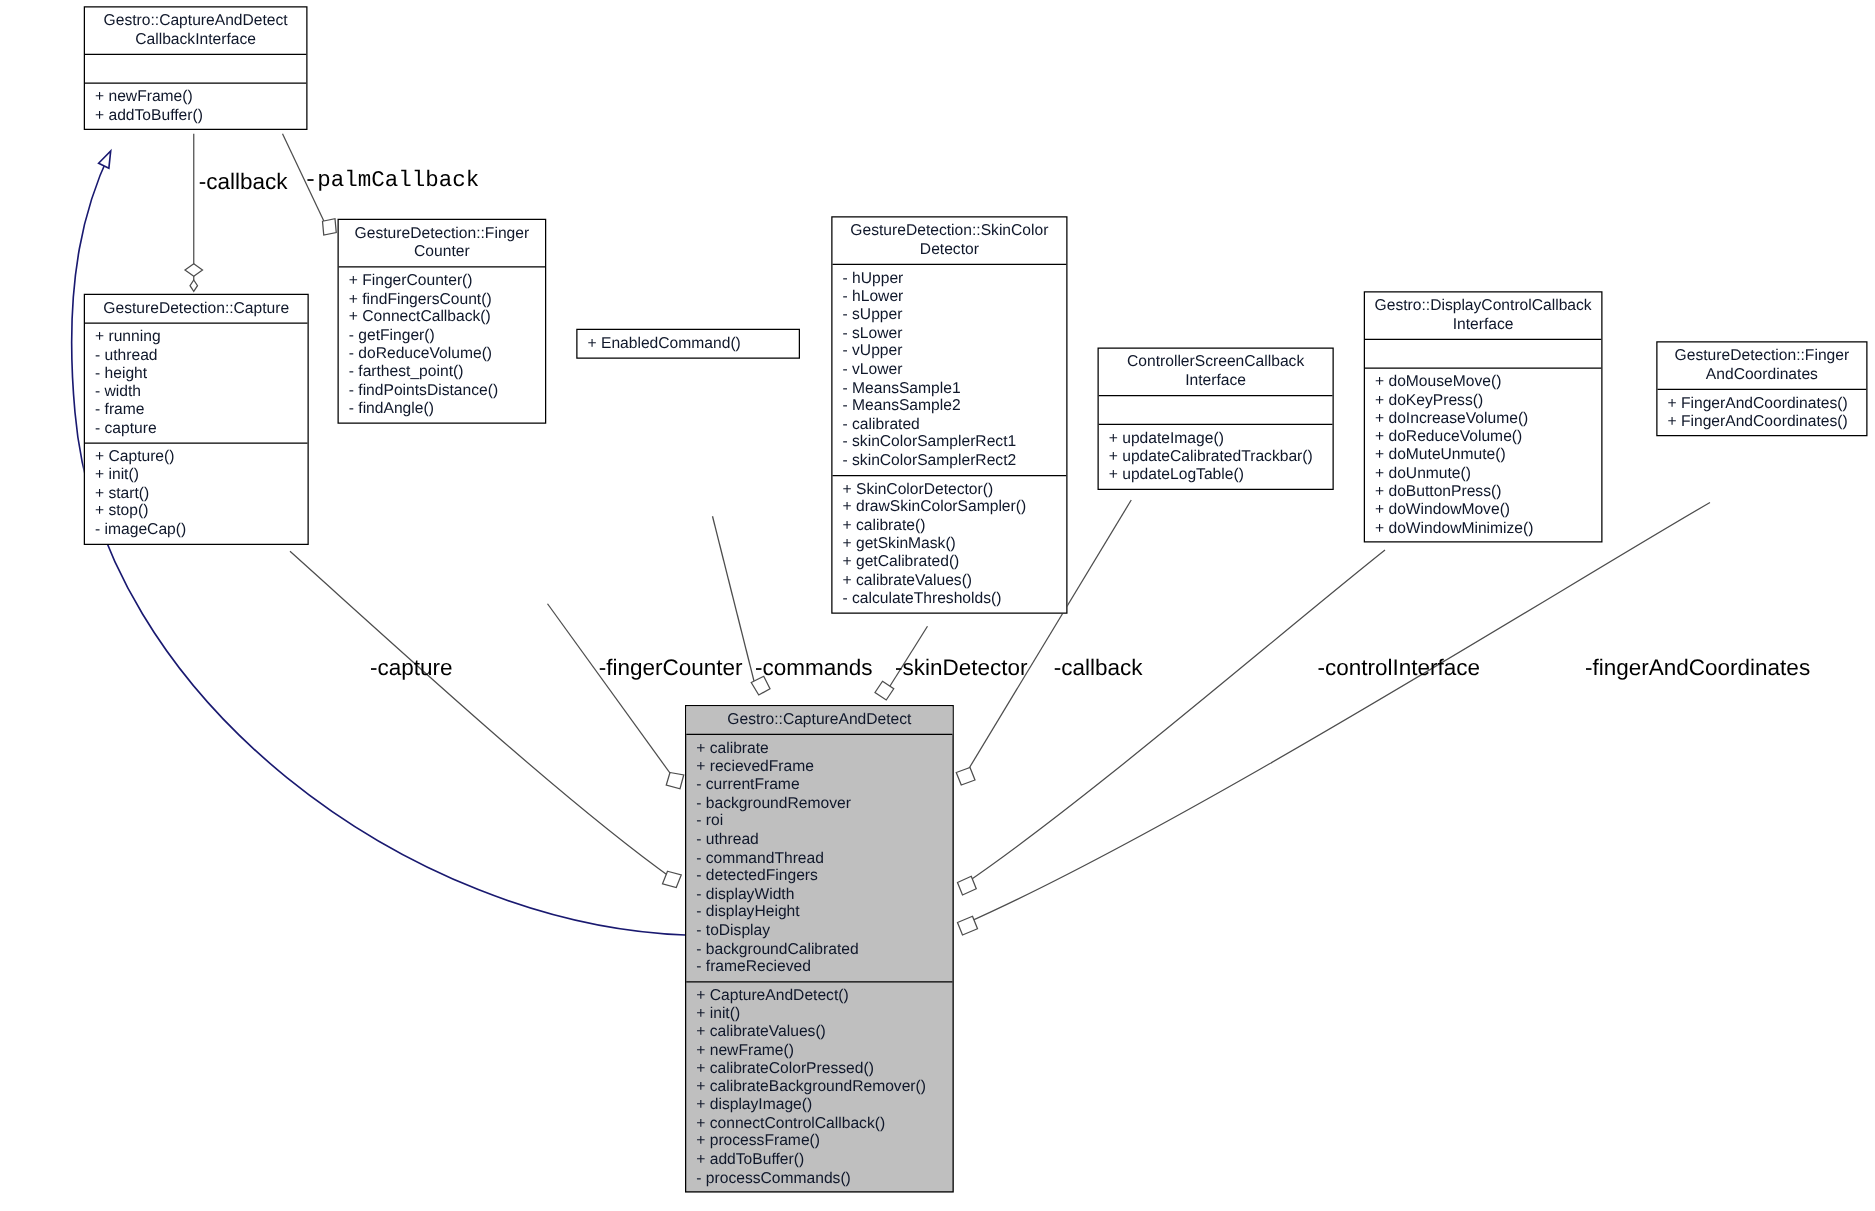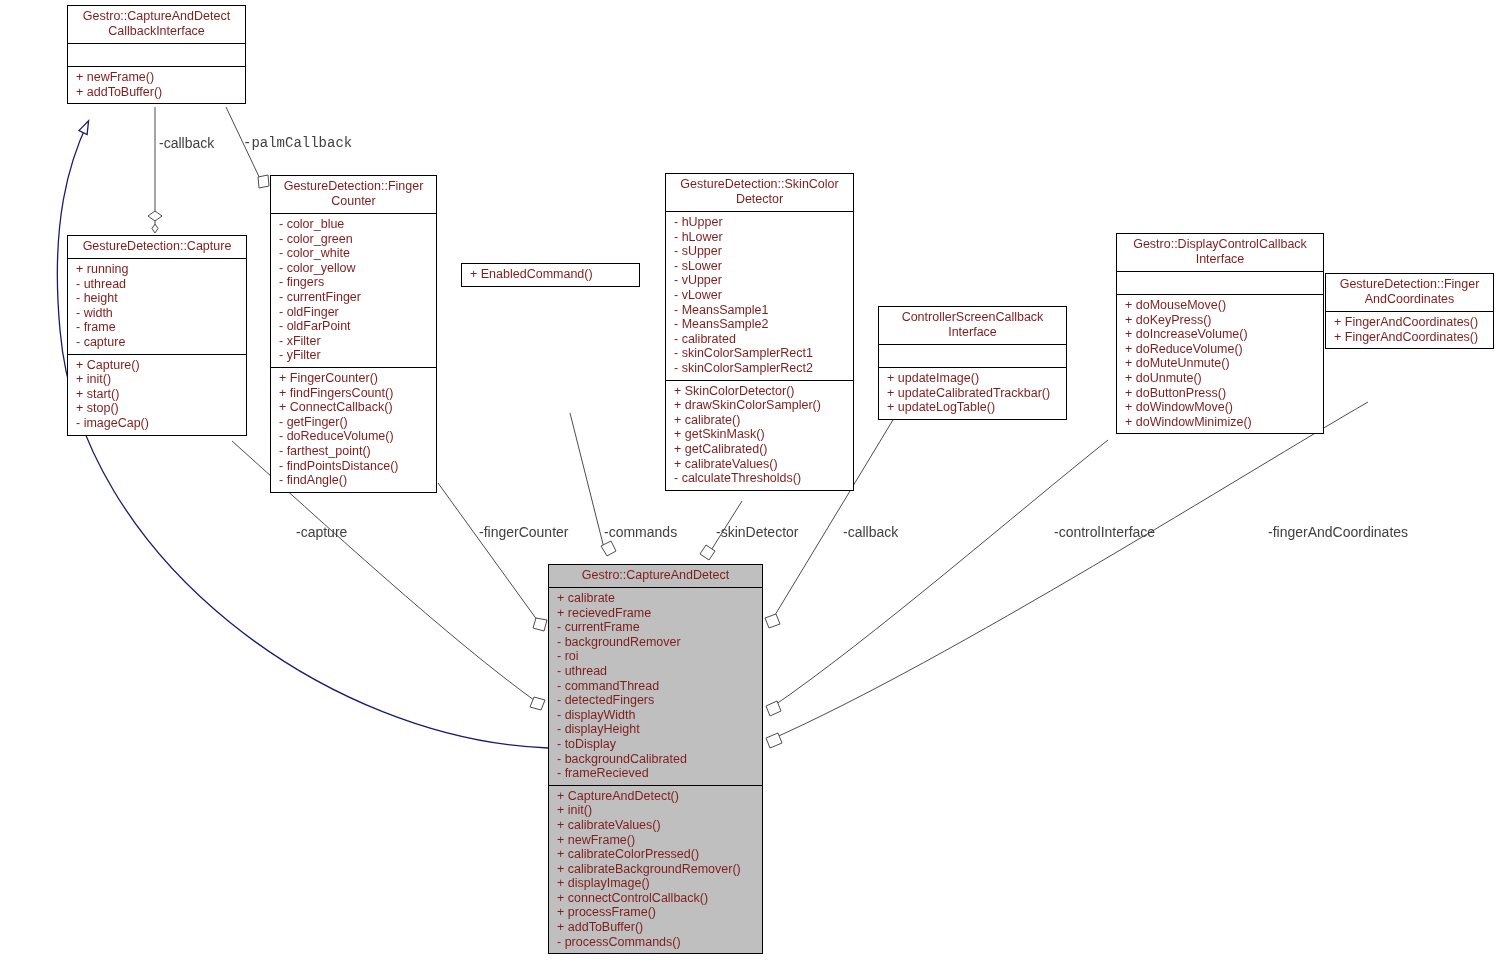--- a/index.html
+++ b/index.html
@@ -21,21 +21,21 @@
     width: 1500px;
     height: 969px;
     pointer-events: none;
   }
   .node {
     position: absolute;
     border: 1px solid #000000;
     background: #ffffff;
     box-sizing: border-box;
     font-size: 12.5px;
-    color: #7f1d1d;
+    color: #0f172a;
     z-index: 5;
   }
   .node.highlight {
     background: #bfbfbf;
   }
   .node .title {
     text-align: center;
     padding: 3px 6px 4px 6px;
     line-height: 15px;
     border-bottom: 1px solid #000000;
@@ -54,22 +54,22 @@
   }
   .node .compartment.empty {
     min-height: 12px;
     padding: 5px 6px;
   }
   .node .row {
     white-space: nowrap;
   }
   .edge-label {
     position: absolute;
-    font-size: 14px;
-    color: #404040;
+    font-size: 18px;
+    color: #000000;
     white-space: nowrap;
     background: transparent;
     z-index: 6;
   }
 </style>
 </head>
 <body>
 
 <div id="canvas">
 
@@ -138,32 +138,20 @@
       <div class="row">+ init()</div>
       <div class="row">+ start()</div>
       <div class="row">+ stop()</div>
       <div class="row">- imageCap()</div>
     </div>
   </div>
 
   <div class="node" style="left:270px; top:175px; width:167px;">
     <div class="title">GestureDetection::Finger
 Counter</div>
-    <div class="compartment">
-      <div class="row">- color_blue</div>
-      <div class="row">- color_green</div>
-      <div class="row">- color_white</div>
-      <div class="row">- color_yellow</div>
-      <div class="row">- fingers</div>
-      <div class="row">- currentFinger</div>
-      <div class="row">- oldFinger</div>
-      <div class="row">- oldFarPoint</div>
-      <div class="row">- xFilter</div>
-      <div class="row">- yFilter</div>
-    </div>
     <div class="compartment">
       <div class="row">+ FingerCounter()</div>
       <div class="row">+ findFingersCount()</div>
       <div class="row">+ ConnectCallback()</div>
       <div class="row">- getFinger()</div>
       <div class="row">- doReduceVolume()</div>
       <div class="row">- farthest_point()</div>
       <div class="row">- findPointsDistance()</div>
       <div class="row">- findAngle()</div>
     </div>
@@ -195,32 +183,32 @@
       <div class="row">+ SkinColorDetector()</div>
       <div class="row">+ drawSkinColorSampler()</div>
       <div class="row">+ calibrate()</div>
       <div class="row">+ getSkinMask()</div>
       <div class="row">+ getCalibrated()</div>
       <div class="row">+ calibrateValues()</div>
       <div class="row">- calculateThresholds()</div>
     </div>
   </div>
 
-  <div class="node" style="left:878px; top:278px; width:189px;margin-top:28px;">
+  <div class="node" style="left:878px; top:278px; width:189px;">
     <div class="title">ControllerScreenCallback
 Interface</div>
     <div class="compartment empty"></div>
     <div class="compartment">
       <div class="row">+ updateImage()</div>
       <div class="row">+ updateCalibratedTrackbar()</div>
       <div class="row">+ updateLogTable()</div>
     </div>
   </div>
 
-  <div class="node" style="left:1091px; top:233px; width:208px;margin-left:25px;">
+  <div class="node" style="left:1091px; top:233px; width:191px;">
     <div class="title">Gestro::DisplayControlCallback
 Interface</div>
     <div class="compartment empty"></div>
     <div class="compartment">
       <div class="row">+ doMouseMove()</div>
       <div class="row">+ doKeyPress()</div>
       <div class="row">+ doIncreaseVolume()</div>
       <div class="row">+ doReduceVolume()</div>
       <div class="row">+ doMuteUnmute()</div>
       <div class="row">+ doUnmute()</div>

